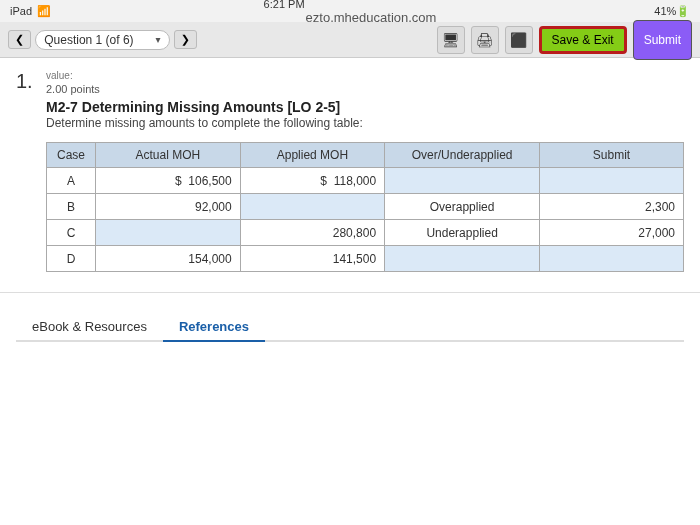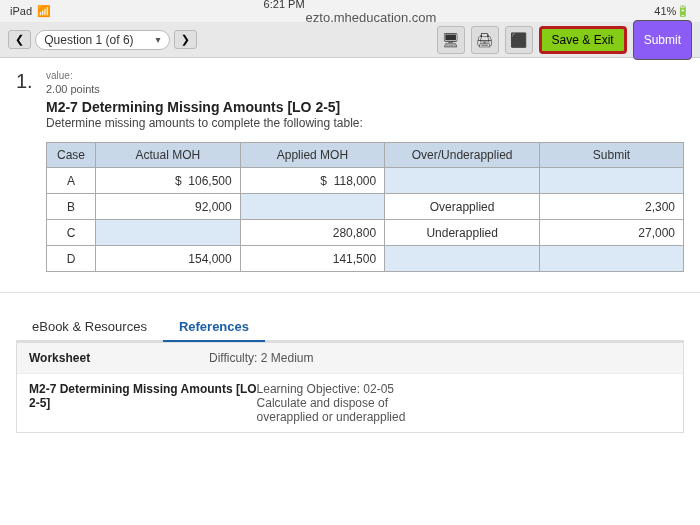--- a/index.html
+++ b/index.html
@@ -337,24 +337,14 @@
     </table>
   </div>
 
   <div class="tabs-section">
     <div class="tabs-row">
       <div class="tab-item">eBook &amp; Resources</div>
       <div class="tab-item active">References</div>
     </div>
   </div>
 
-  <div class="references-content">
-    <div class="ref-row">
-      <div class="ref-label">Worksheet</div>
-      <div class="ref-value">Difficulty: 2 Medium</div>
-    </div>
-    <div class="ref-row" style="background:white;">
-      <div class="ref-label">M2-7 Determining Missing Amounts [LO<br>2-5]</div>
-      <div class="ref-value">Learning Objective: 02-05<br>Calculate and dispose of<br>overapplied or underapplied</div>
-    </div>
-  </div>
 
 </div>
 
 </body></html>

